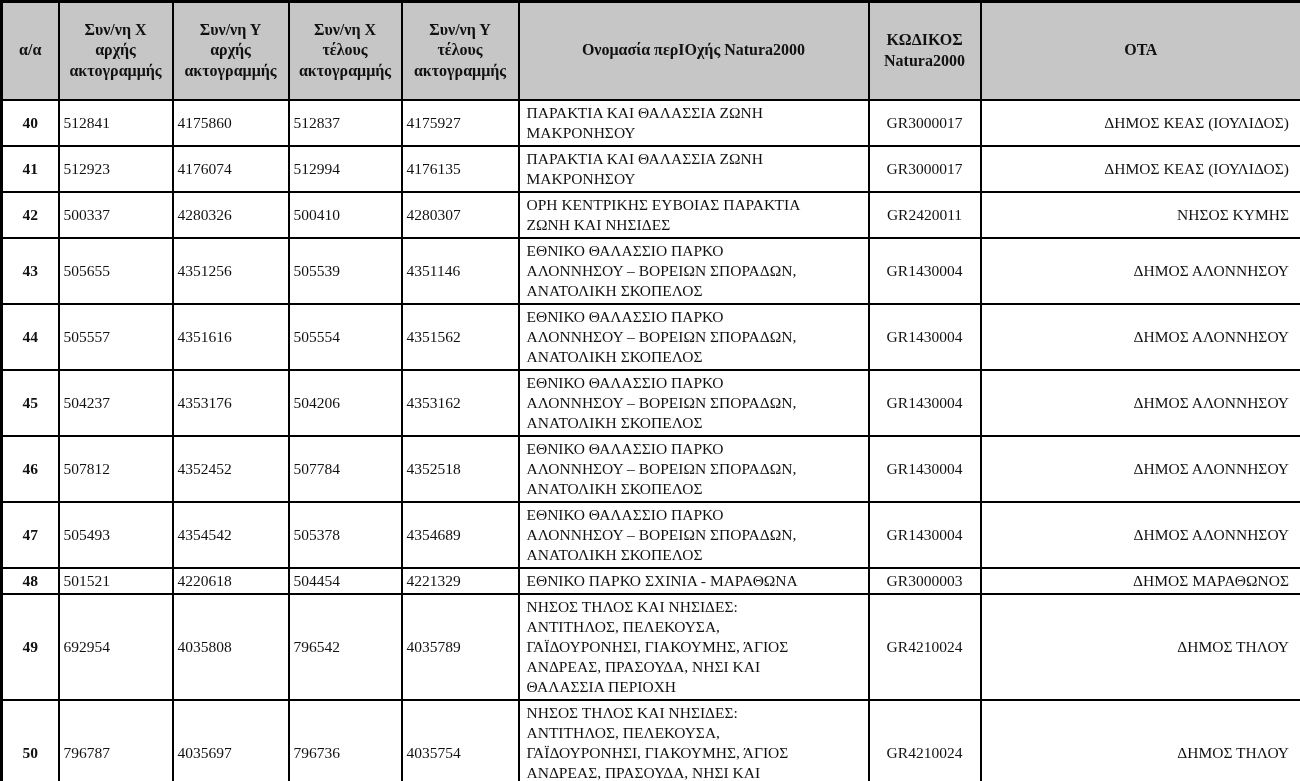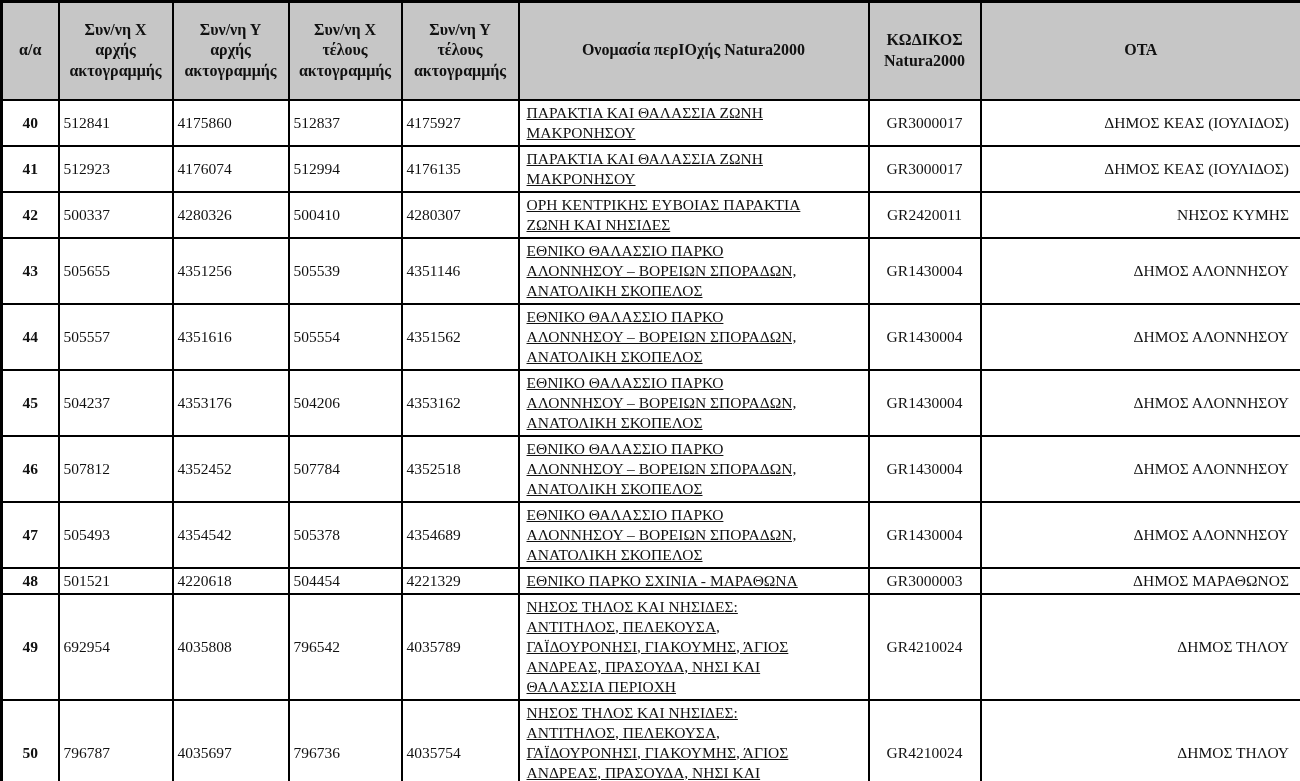--- a/index.html
+++ b/index.html
@@ -40,21 +40,21 @@
     padding: 2px 4px;
   }
   td {
     font-size: 15.5px;
     line-height: 20px;
     vertical-align: middle;
     padding: 2px 4px;
   }
   td.c0 { text-align: center; font-weight: bold; margin-top: 12px; }
   td.c1, td.c2, td.c3, td.c4 { text-align: left; }
-  td.c5 { text-align: left; padding: 2px 7px; text-decoration: underline; }
+  td.c5 { text-align: left; padding: 2px 7px; }
   td.c6 { text-align: center; }
   td.c7 { text-align: right; padding: 2px 11px; }
 </style>
 </head>
 <body>
 
 <table class="natura-table">
   <colgroup>
     <col style="width:57px">
     <col style="width:114px">

